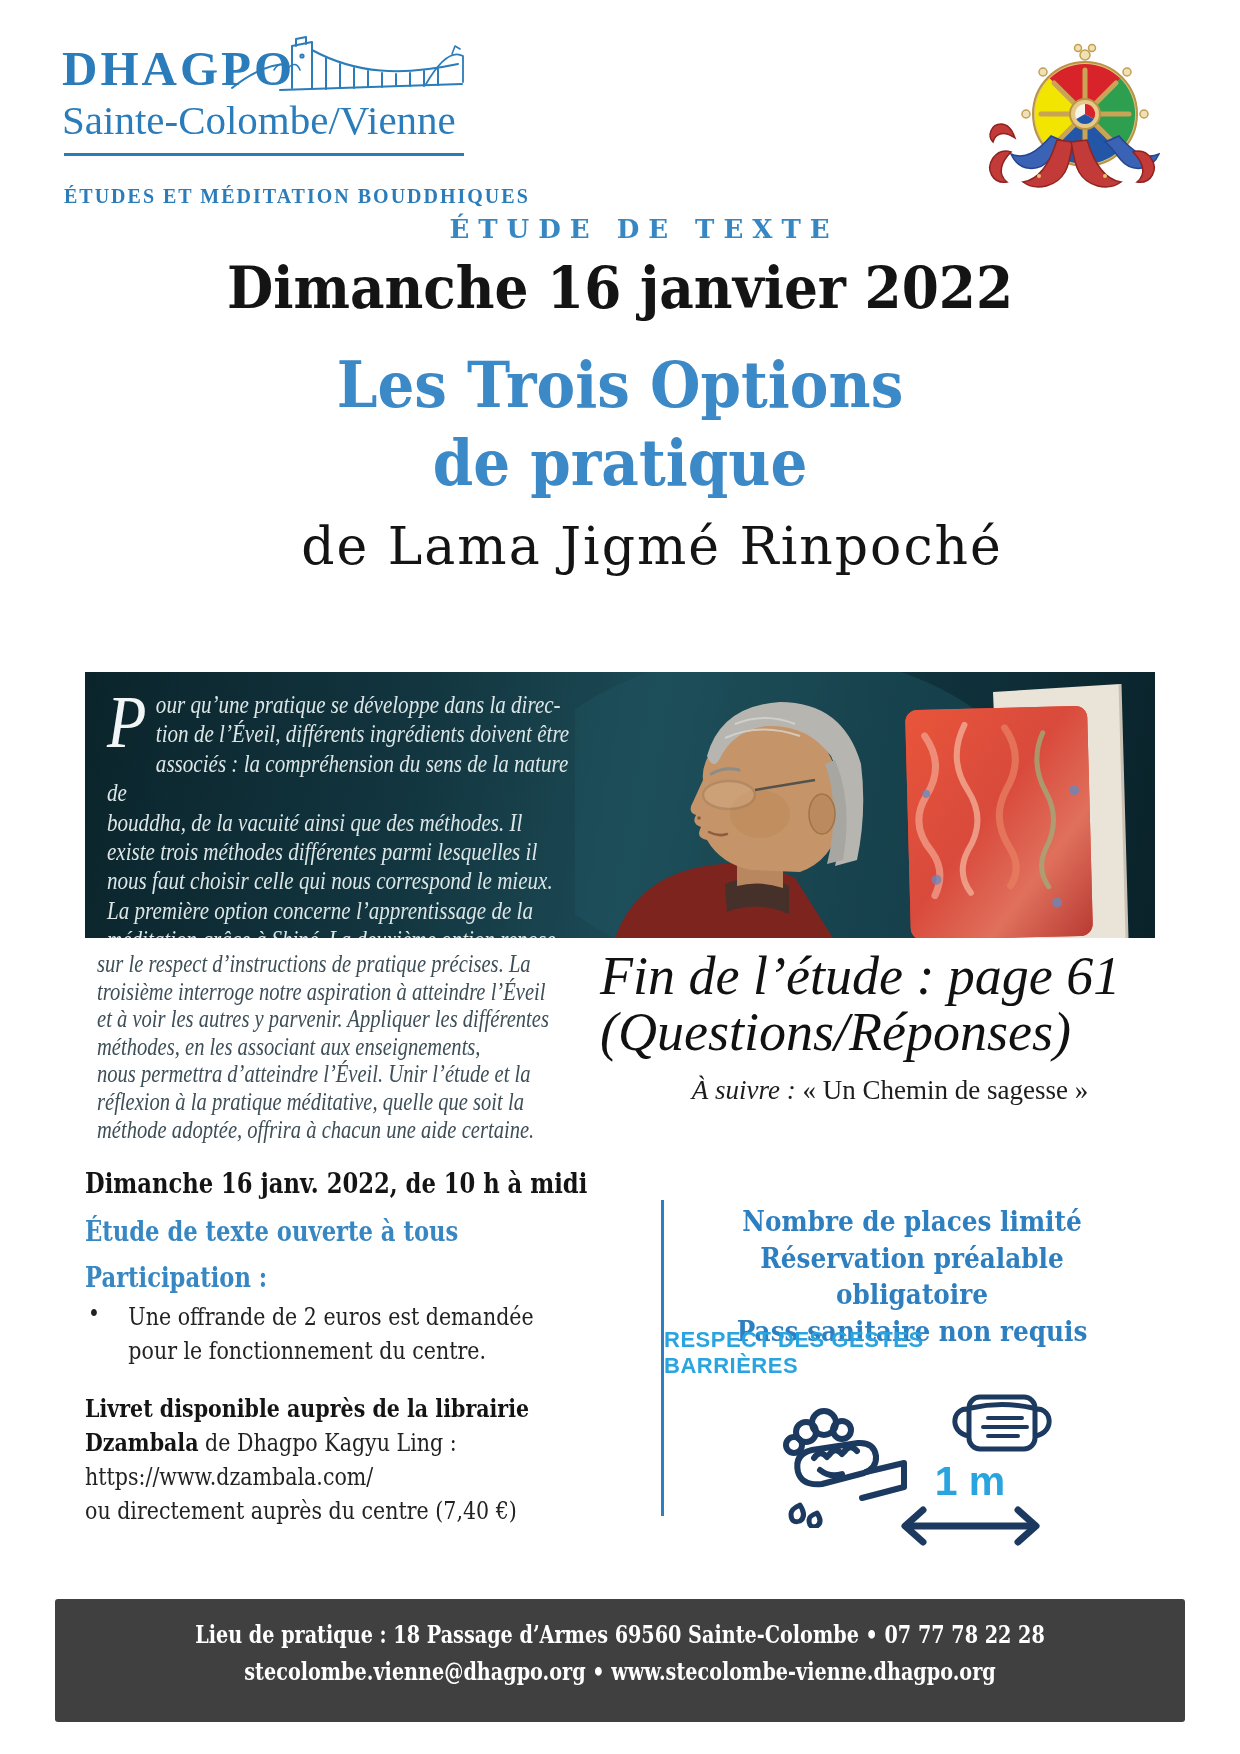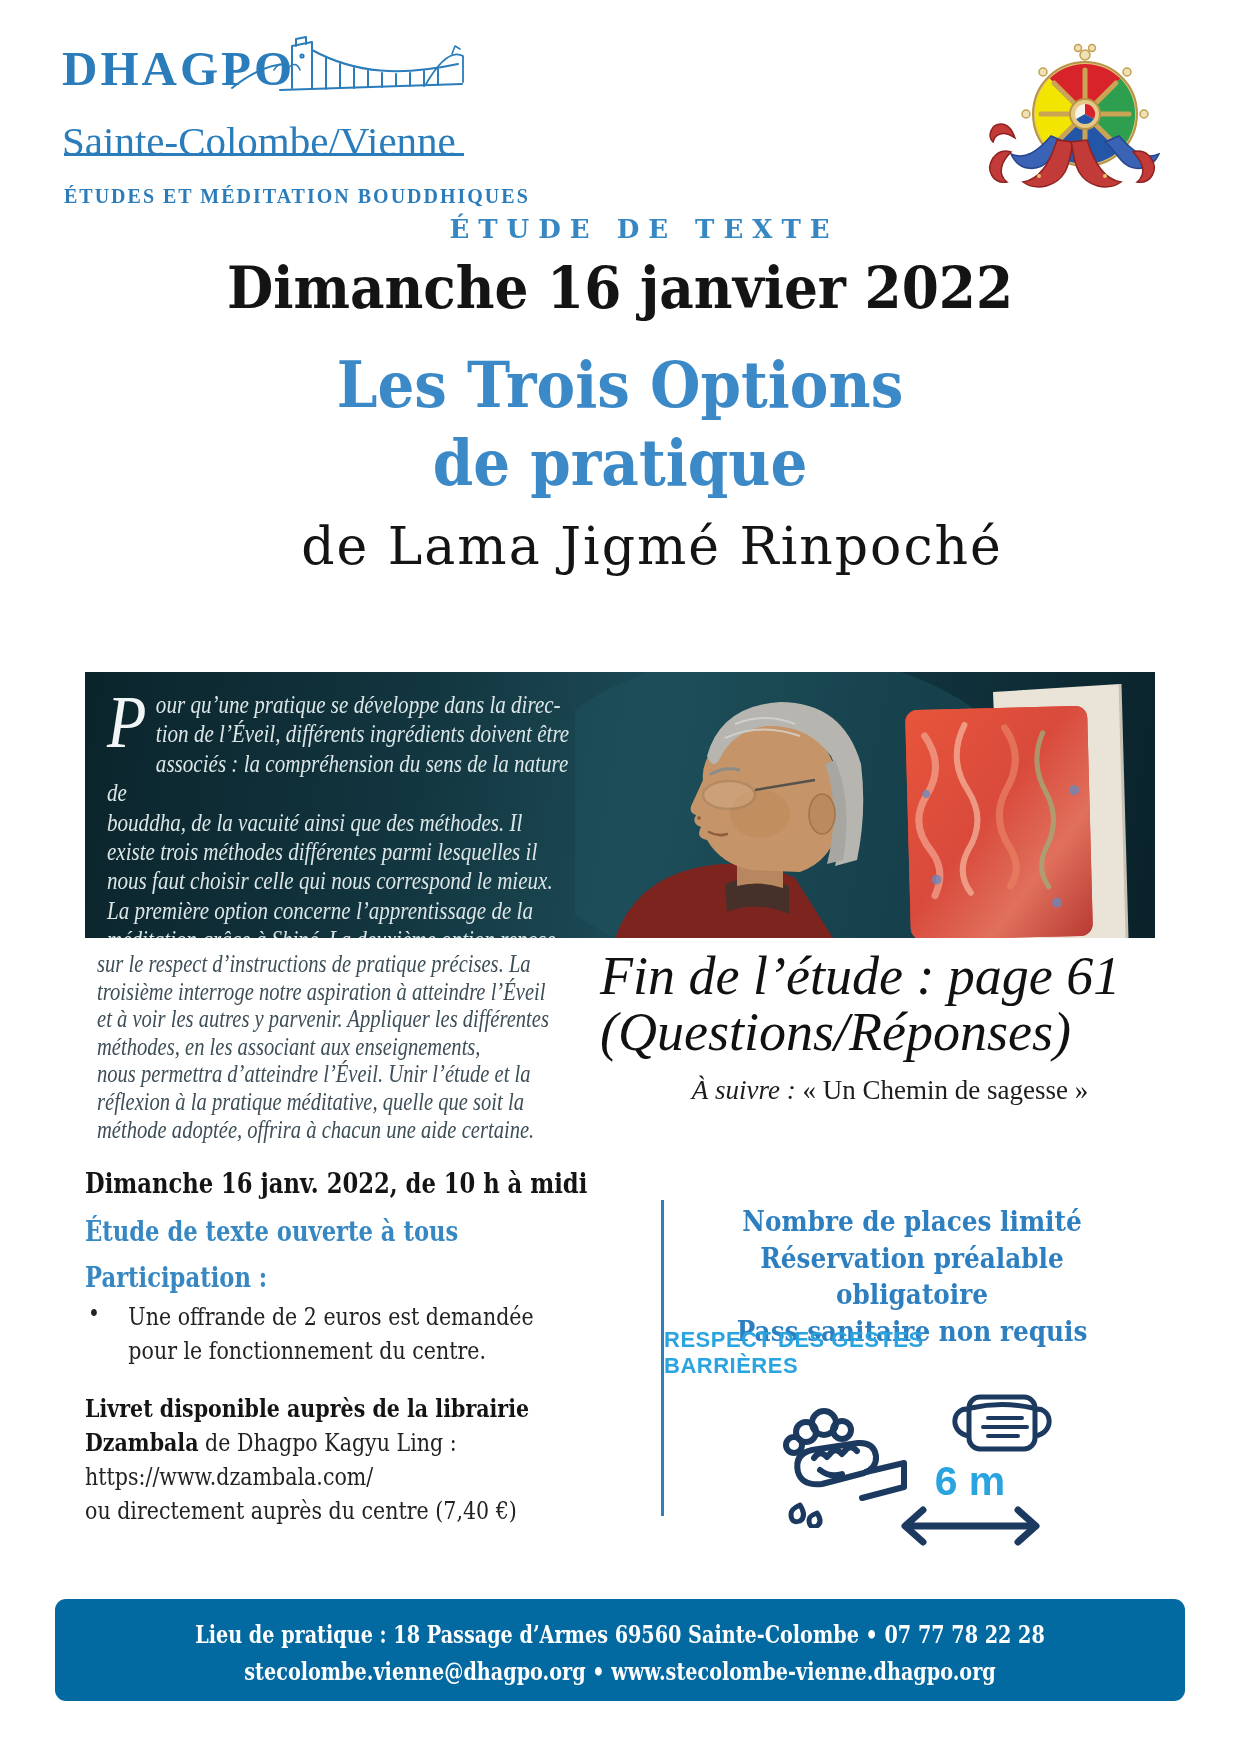--- a/index.html
+++ b/index.html
@@ -4,21 +4,21 @@
 <style>
   html,body{margin:0;padding:0;background:#ffffff;}
   .page{position:relative;width:1240px;height:1754px;background:#ffffff;overflow:hidden;
         font-family:"DejaVu Serif", serif;color:#141414;}
 
   
   .logo-title{position:absolute;left:62px;top:40px;font-family:Liberation Serif, serif;
     font-size:49px;font-weight:bold;letter-spacing:3px;color:#2a7cba;}
   .bridge-svg{position:absolute;left:230px;top:34px;}
   .logo-subtitle{position:absolute;left:62px;top:96px;font-family:"Liberation Serif",serif;
-    font-size:41px;color:#2a7cba;margin-top:21px;}
+    font-size:41px;color:#2a7cba;}
   .logo-rule{position:absolute;left:64px;top:153px;width:400px;height:3px;background:#2a7cba;}
   .logo-tagline{position:absolute;left:64px;top:165px;font-family:"Liberation Serif",serif;
     font-size:20px;font-weight:bold;letter-spacing:2px;color:#2a7cba;margin-top:20px;}
   .wheel-svg{position:absolute;left:985px;top:40px;}
 
   
   .centered{position:absolute;left:0;width:1240px;text-align:center;}
   .kicker{top:214px;font-size:26px;font-weight:bold;letter-spacing:9px;color:#3787c3;padding-left:24px;}
   .h-date{top:254px;font-size:58px;font-weight:bold;color:#141414;transform:scaleX(.92);}
   .h-main1{top:348px;font-size:63px;font-weight:bold;color:#3c89c7;transform:scaleX(.92);}
@@ -72,22 +72,22 @@
   .gestures{position:absolute;left:664px;top:1327px;width:496px;text-align:left;
     white-space:pre-line;font-family:"Liberation Sans",sans-serif;font-size:22px;font-weight:bold;
     letter-spacing:.5px;line-height:26px;color:#2aa4df;}
   .handwash{position:absolute;left:760px;top:1408px;}
   .mask{position:absolute;left:938px;top:1388px;}
   .dist{position:absolute;left:885px;top:1458px;width:170px;text-align:center;
     font-family:"Liberation Sans",sans-serif;font-size:41px;font-weight:bold;color:#2aa4df;}
   .arrow{position:absolute;left:893px;top:1504px;}
 
   
-  .footer{position:absolute;left:55px;top:1599px;width:1130px;height:102px;background:#0369a1;
-    border-radius:11px;color:#ffffff;text-align:center;}
+  .footer{position:absolute;left:55px;top:1599px;width:1130px;height:123px;background:#404040;
+    border-radius:3px;color:#ffffff;text-align:center;}
   .footer div{font-size:24px;font-weight:bold;line-height:37px;transform:scaleX(.8);
     transform-origin:50% 0;}
   .footer .f1{margin-top:17px;}
 </style>
 </head>
 <body>
 
 <div class="page">
 
   <div class="logo-title">DHAGPO</div>
@@ -275,21 +275,21 @@
   <div class="mask">
     <svg width="128" height="72" viewBox="0 0 128 72" fill="none" stroke="#1c3a5f" stroke-width="5" stroke-linecap="round" stroke-linejoin="round">
       <path d="M33,22 C15,16 9,44 31,48"></path>
       <path d="M95,22 C113,16 119,44 97,48"></path>
       <rect x="31" y="9" width="66" height="52" rx="11" fill="#ffffff"></rect>
       <path d="M33,20 Q64,13 95,20"></path>
       <path d="M50,30 H84 M45,39 H89 M50,48 H80" stroke-width="4"></path>
     </svg>
   </div>
 
-  <div class="dist">6 m</div>
+  <div class="dist">1 m</div>
 
   <div class="arrow">
     <svg width="155" height="44" viewBox="0 0 155 44" fill="none" stroke="#1c3a5f" stroke-width="7" stroke-linecap="round" stroke-linejoin="round">
       <line x1="14" y1="22" x2="141" y2="22"></line>
       <path d="M30,6 L12,22 L30,38"></path>
       <path d="M125,6 L143,22 L125,38"></path>
     </svg>
   </div>
 
   <div class="footer">

